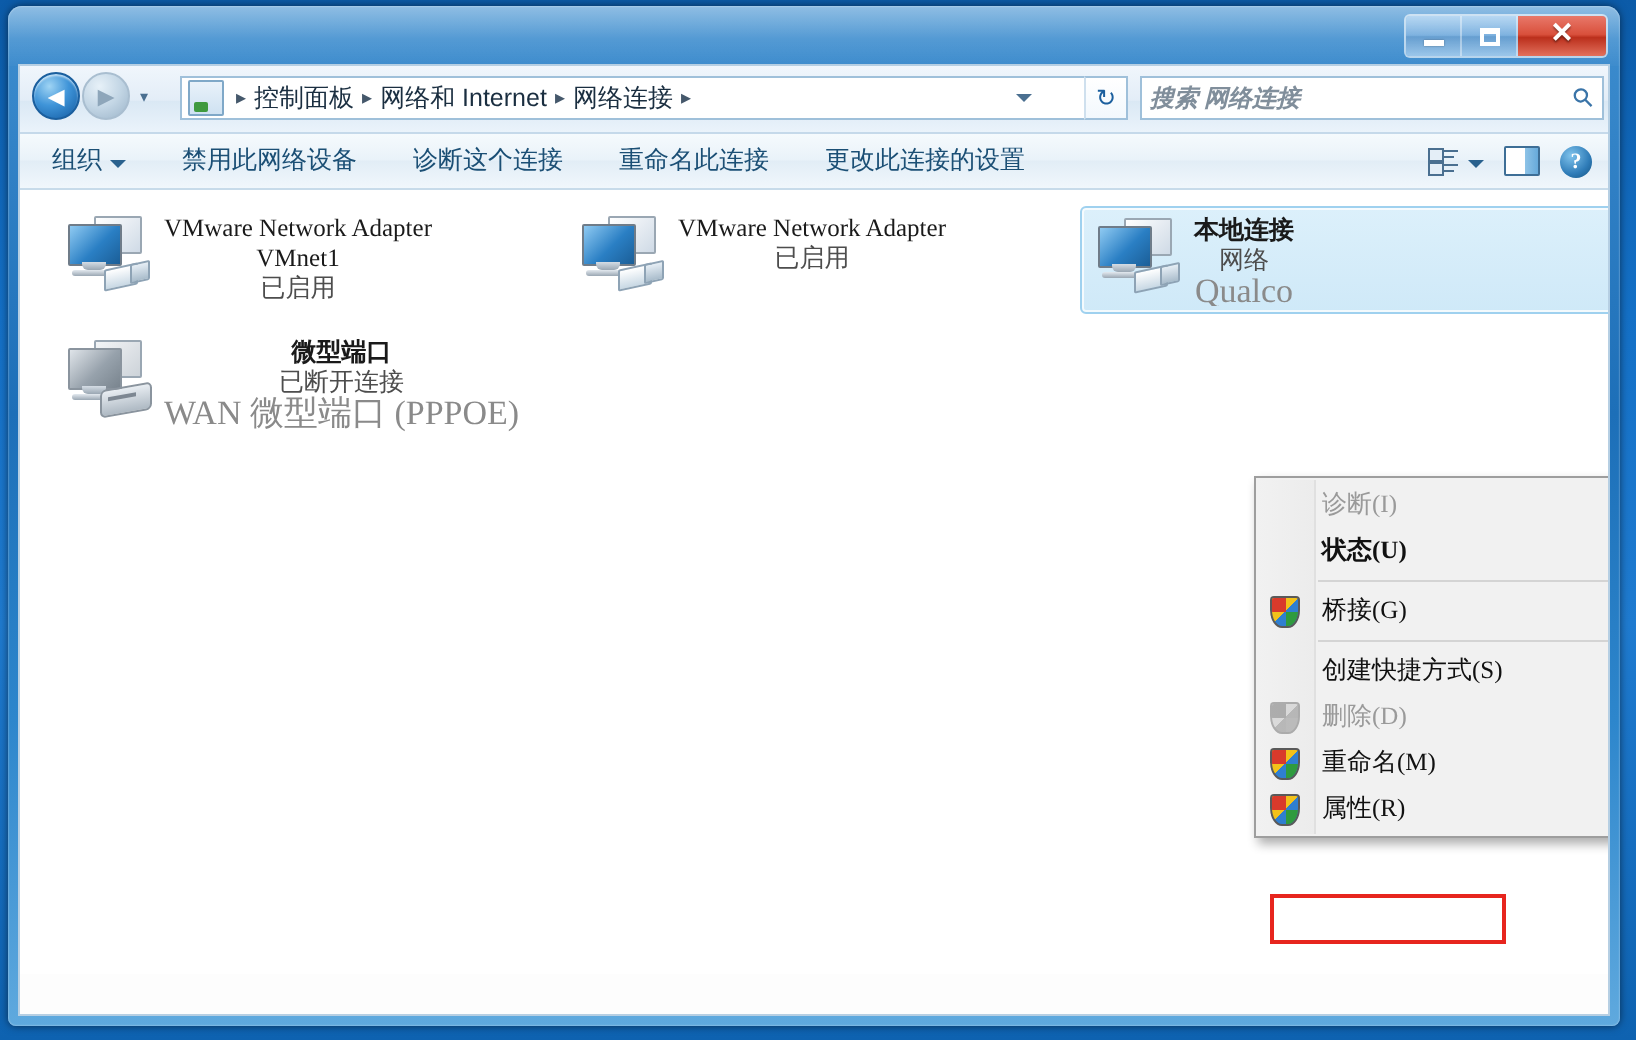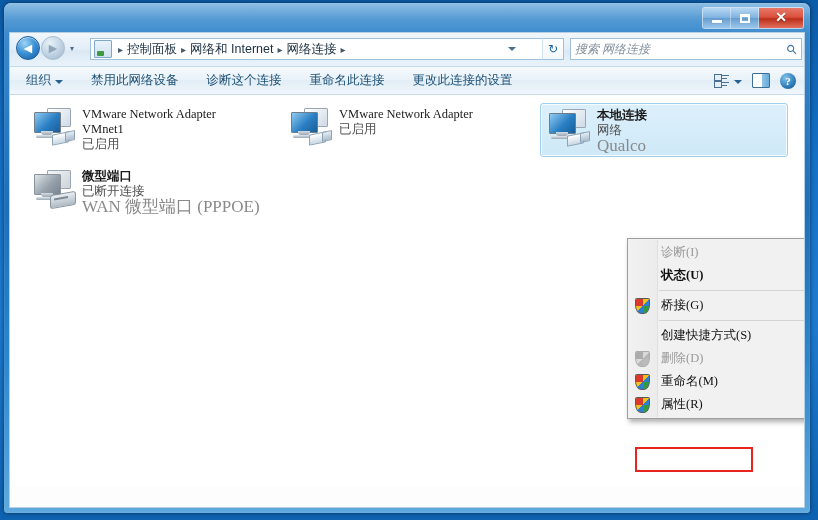--- a/index.html
+++ b/index.html
@@ -162,20 +162,21 @@
     color:#1b5f9e;font-size:12px;
   }
   #searchbox {
     position: absolute; left: 560px; top: 5px;
     width: 232px; height: 22px;
     background: #ffffff;
     border: 1px solid #9fc0da;
     box-sizing: border-box;
     display:flex; align-items:center;
     padding: 0 4px;
+    font-weight: bold;
   }
   #search-input-text {
     flex: 1;
     font-size: 12px; color: #808e9b; font-style: italic;
     font-family: "Liberation Serif", serif;
   }
   #search-icon {
     color:#3a74a8; font-size: 13px; transform: rotate(-45deg);
   }
 
@@ -318,20 +319,21 @@
     border-radius: 3px;
     transform: skewY(-10deg);
   }
   .modem-box::after {
     content:""; position:absolute; left: 3px; top: 3px; width: 14px; height: 2px;
     background:#7d8792;
   }
   .conn-text {
     padding-left: 4px; padding-top: 1px;
     overflow: hidden;
+    text-align: center;
   }
   .conn-name {
     font-size: 12.5px; color: #1a1a1a; font-weight: bold;
     line-height: 15px;
     font-family:"Liberation Serif", serif;
   }
   .conn-name.latin { font-family:"Liberation Serif", serif; font-weight: normal; }
   .conn-status {
     font-size: 12.5px; color: #4d4d4d; line-height: 15px;
     font-family:"Liberation Serif", serif;
@@ -525,21 +527,21 @@
               <div class="body"></div>
               <div class="tip"></div>
             </div>
         </div>
         <div class="conn-text">
           <div class="conn-name latin">VMware Network Adapter</div>
           <div class="conn-status">已启用</div>
         </div>
       </div>
 
-      <div class="conn-item selected" style="left:530px; top:8px; width:248px;">
+      <div class="conn-item selected" style="left:530px; top:8px; width:279px;">
         <div class="conn-icon">
           <div class="mon-back"></div>
           <div class="mon-front"></div>
           <div class="mon-base"></div>
           <div class="mon-foot"></div>
           <div class="plug">
               <div class="body"></div>
               <div class="tip"></div>
             </div>
         </div>

